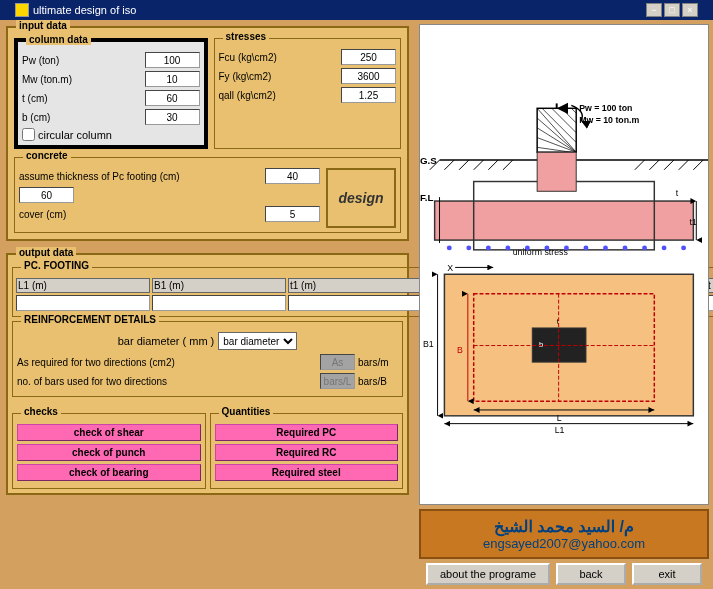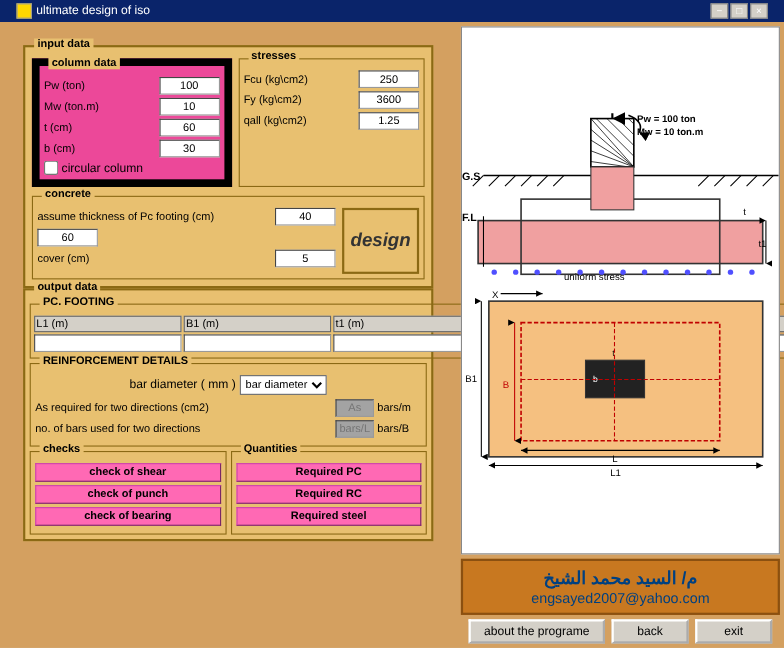--- a/index.html
+++ b/index.html
@@ -31,24 +31,24 @@
       font-size: 9px;
       display: flex; align-items: center; justify-content: center;
     }
     .main-window {
       display: flex;
       height: calc(589px - 20px);
       background: #d4a060;
     }
     .left-panel {
       width: 415px;
-      padding: 21px;
+      padding: 6px;
       display: flex;
       flex-direction: column;
-      gap: 0;
+      gap: 12px;
     }
     .right-panel {
       flex: 1;
       display: flex;
       flex-direction: column;
       padding: 4px;
     }
     .group-box-title {
       position: absolute;
       top: -8px;
@@ -64,22 +64,22 @@
       background: #e8c070;
       padding: 6px;
       padding-top: 10px;
       position: relative;
     }
     .columns-row {
       display: flex;
       gap: 6px;
     }
     .column-data-box {
-      border: 7px solid #000000;
-      background: #ec4899;
+      border: 4px solid #000000;
+      background: #e5e5e5;
       padding: 4px;
       padding-top: 10px;
       position: relative;
       flex: 1;
     }
     .stresses-box {
       border: 1px solid #8b6914;
       background: #e8c070;
       padding: 4px;
       padding-top: 10px;
@@ -117,21 +117,21 @@
       align-items: flex-start;
     }
     .concrete-fields {
       flex: 1;
     }
     .design-button {
       width: 70px;
       height: 60px;
       background: #e8c070;
       border: 2px solid #8b6914;
-      font-size: 17px;
+      font-size: 14px;
       font-style: italic;
       font-weight: bold;
       color: #333;
       cursor: pointer;
       display: flex;
       align-items: center;
       justify-content: center;
     }
     .output-group {
       border: 2px solid #8b6914;
@@ -204,21 +204,21 @@
       height: 16px;
       border: 1px inset #999;
       background: #a3a3a3;
       text-align: center;
       font-size: 10px;
     }
     .as-unit { font-size: 10px; width: 40px; text-align: left; }
     .checks-quantities {
       display: flex;
       gap: 4px;
-      margin-top: 4px;
+      margin-top: 16px;
     }
     .checks-box {
       border: 1px solid #8b6914;
       padding: 4px;
       padding-top: 10px;
       position: relative;
       flex: 1;
     }
     .quantities-box {
       border: 1px solid #8b6914;

